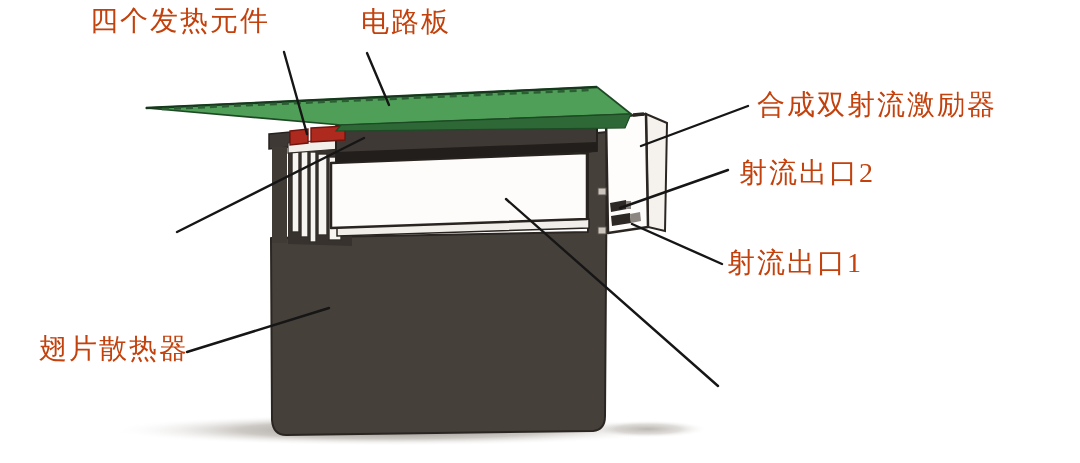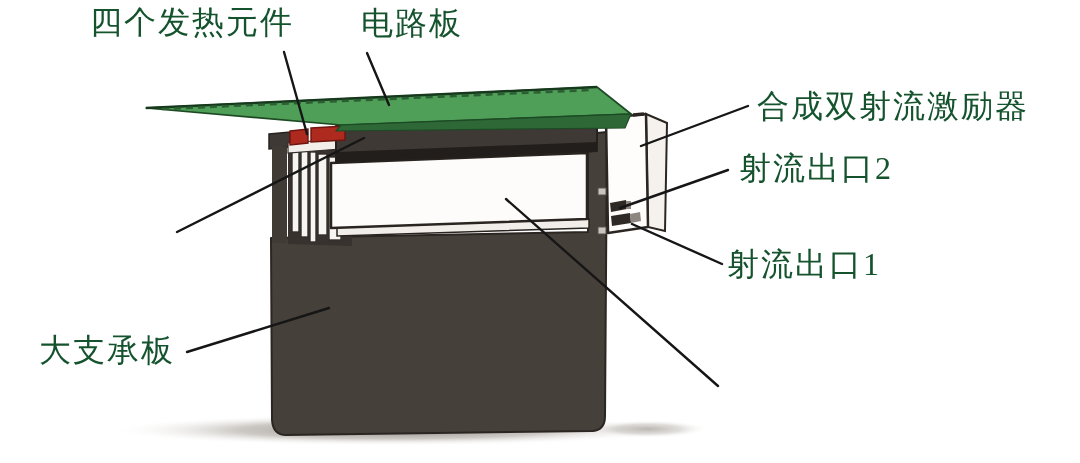--- a/index.html
+++ b/index.html
@@ -6,31 +6,31 @@
   .stage{
     position:relative;
     width:1080px;height:463px;
     background:#ffffff;
     overflow:hidden;
     font-family:"Liberation Serif","DejaVu Serif",serif;
   }
   .stage svg{position:absolute;left:0;top:0;}
   .lbl{
     position:absolute;
-    font-size:32px;
+    font-size:28px;
     line-height:1.05;
     letter-spacing:2px;
-    color:#14532d;
+    color:#c2410c;
     white-space:nowrap;
     user-select:none;
   }
   .lbl-heating{left:90px;top:6px;}
   .lbl-pcb{left:361px;top:7px;}
   .lbl-actuator{left:757px;top:92px;font-family:Liberation Mono, monospace;}
-  .lbl-out2{left:739px;top:152px;}
+  .lbl-out2{left:739px;top:158px;}
   .lbl-out1{left:727px;top:248px;}
   .lbl-fin{left:727px;top:371px;}
   .lbl-small{left:17px;top:212px;}
   .lbl-big{left:39px;top:334px;}
 </style>
 </head>
 <body>
 
 <div class="stage">
 
@@ -105,15 +105,15 @@
       <line x1="632" y1="224" x2="722" y2="264"></line>
       <line x1="506" y1="199" x2="718" y2="386"></line>
     </g>
   </svg>
 
   <div class="lbl lbl-heating">四个发热元件</div>
   <div class="lbl lbl-pcb">电路板</div>
   <div class="lbl lbl-actuator">合成双射流激励器</div>
   <div class="lbl lbl-out2">射流出口2</div>
   <div class="lbl lbl-out1">射流出口1</div>
-  <div class="lbl lbl-big">大支承板</div>
+  <div class="lbl lbl-big">翅片散热器</div>
 
 </div>
 
 </body></html>

